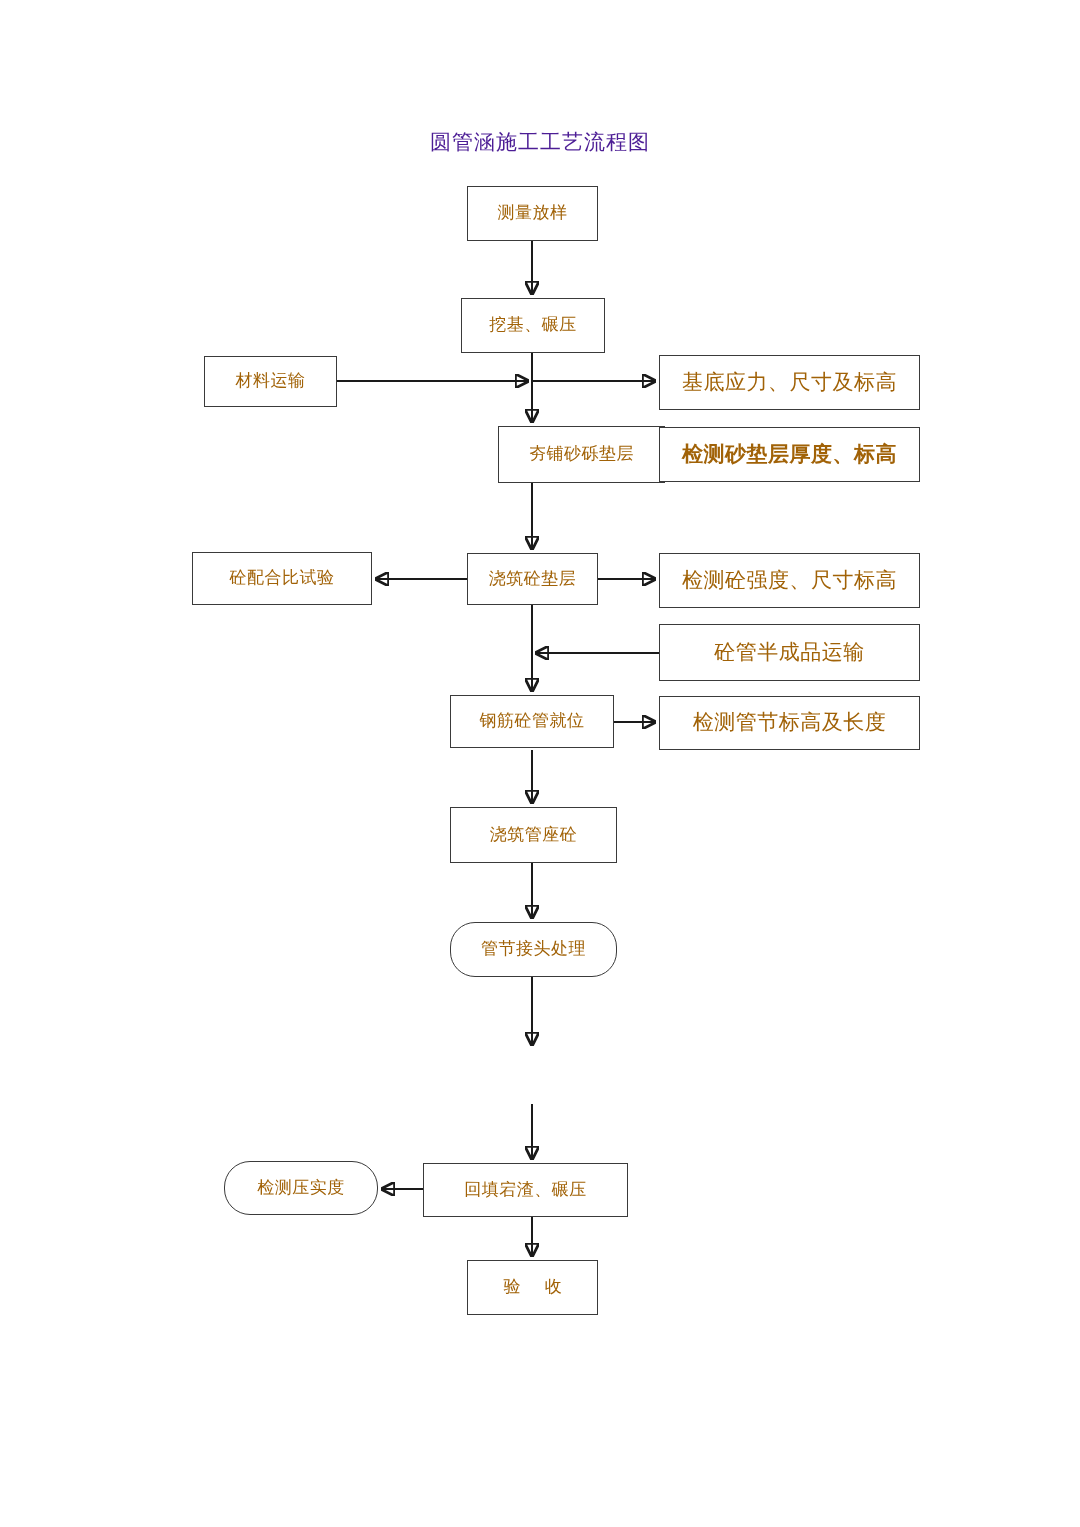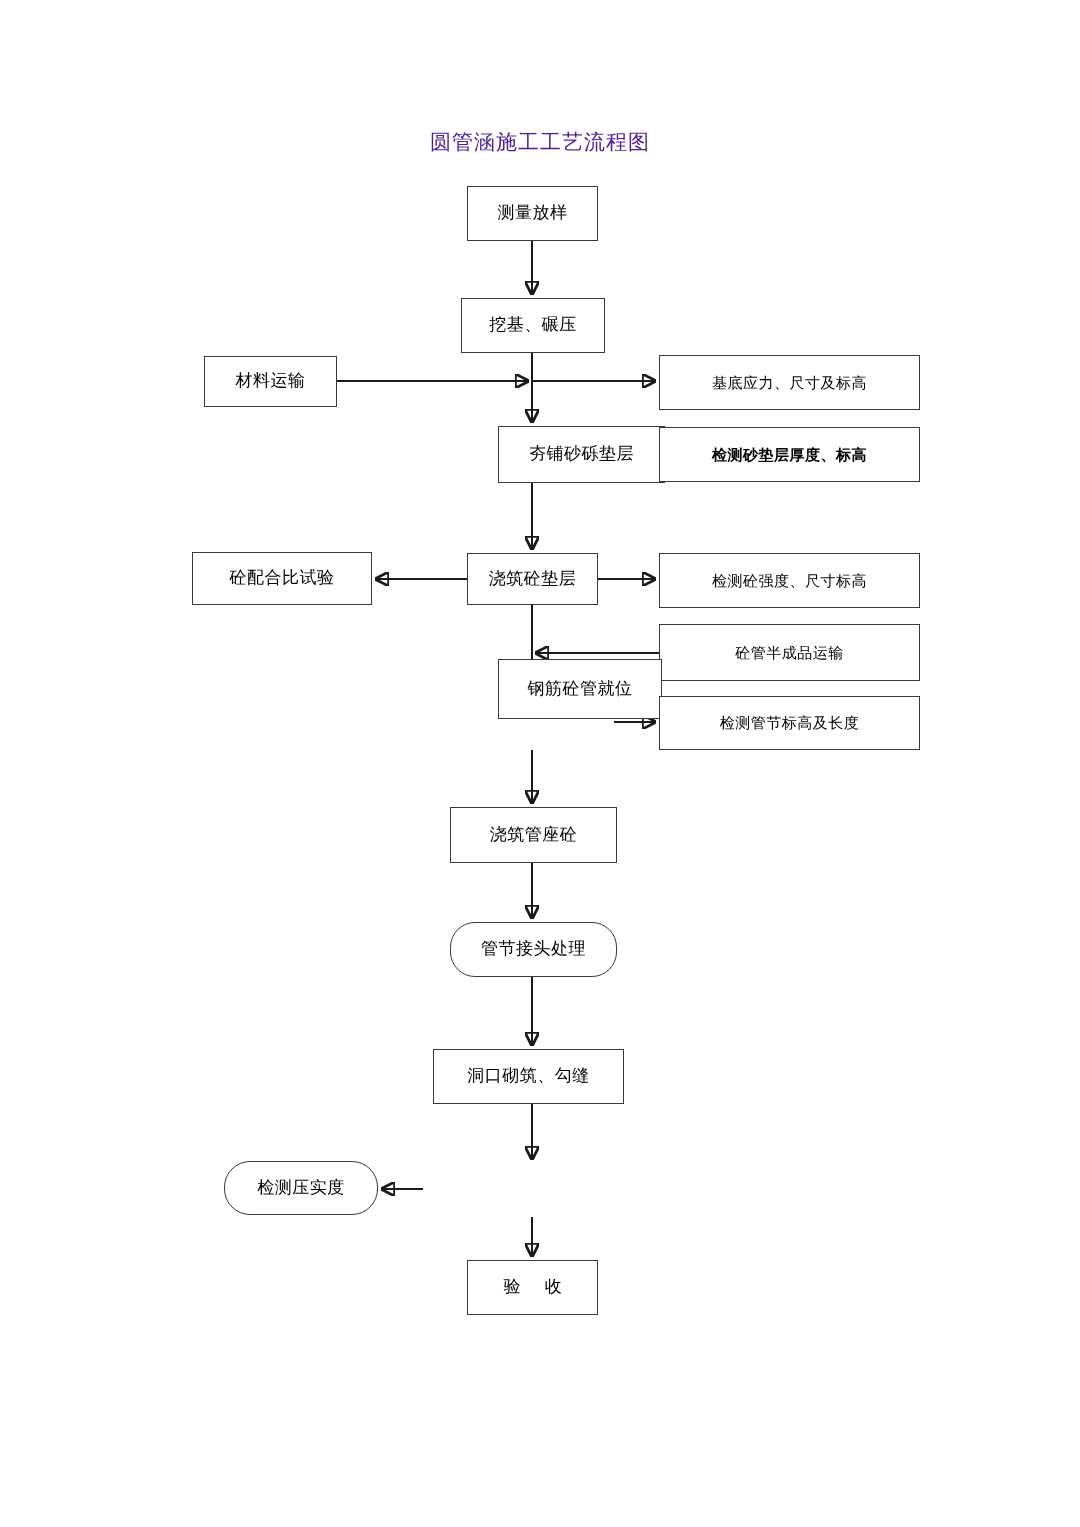--- a/index.html
+++ b/index.html
@@ -32,26 +32,26 @@
   .node {
     position: absolute;
     box-sizing: border-box;
     border: 1.6px solid #3a3a3a;
     background: #ffffff;
     display: flex;
     align-items: center;
     justify-content: center;
     font-size: 17px;
     letter-spacing: 0.5px;
-    color: #000000;
+    color: #a16207;
     line-height: 1.2;
     text-align: center;
     white-space: nowrap;
   }
-  .node.wide { font-size: 15px; }
+  .node.wide { font-size: 21px; }
   svg#edges {
     position: absolute;
     left: 0;
     top: 0;
     width: 1080px;
     height: 1527px;
     pointer-events: none;
   }
   svg#edges line, svg#edges path {
     stroke: #1a1a1a;
@@ -120,28 +120,28 @@
   <div class="node wide" style="left:659px; top:427px; width:261px; height:55px;font-weight:bold;">检测砂垫层厚度、标高</div>
 
   <div class="node" style="left:192px; top:552px; width:180px; height:53px;">砼配合比试验</div>
 
   <div class="node" style="left:467px; top:553px; width:131px; height:52px;">浇筑砼垫层</div>
 
   <div class="node wide" style="left:659px; top:553px; width:261px; height:55px;">检测砼强度、尺寸标高</div>
 
   <div class="node wide" style="left:659px; top:624px; width:261px; height:57px;">砼管半成品运输</div>
 
-  <div class="node" style="left:450px; top:659px; width:164px; height:60px;margin-left:48px;">钢筋砼管就位</div>
+  <div class="node" style="left:450px; top:695px; width:164px; height:53px;">钢筋砼管就位</div>
 
   <div class="node wide" style="left:659px; top:696px; width:261px; height:54px;">检测管节标高及长度</div>
 
   <div class="node" style="left:450px; top:807px; width:167px; height:56px;">浇筑管座砼</div>
 
   <div class="node" style="left:450px; top:922px; width:167px; height:55px;border-radius:25px;">管节接头处理</div>
 
-  <div class="node" style="left:433px; top:1049px; width:191px; height:55px;">洞口砌筑、勾缝</div>
 
   <div class="node" style="left:224px; top:1161px; width:154px; height:54px;border-radius:26px;">检测压实度</div>
 
+  <div class="node" style="left:423px; top:1163px; width:205px; height:54px;">回填宕渣、碾压</div>
 
   <div class="node" style="left:467px; top:1260px; width:131px; height:55px; letter-spacing:10px; text-indent:10px;">验  收</div>
 
 </div>
 
 </body></html>

